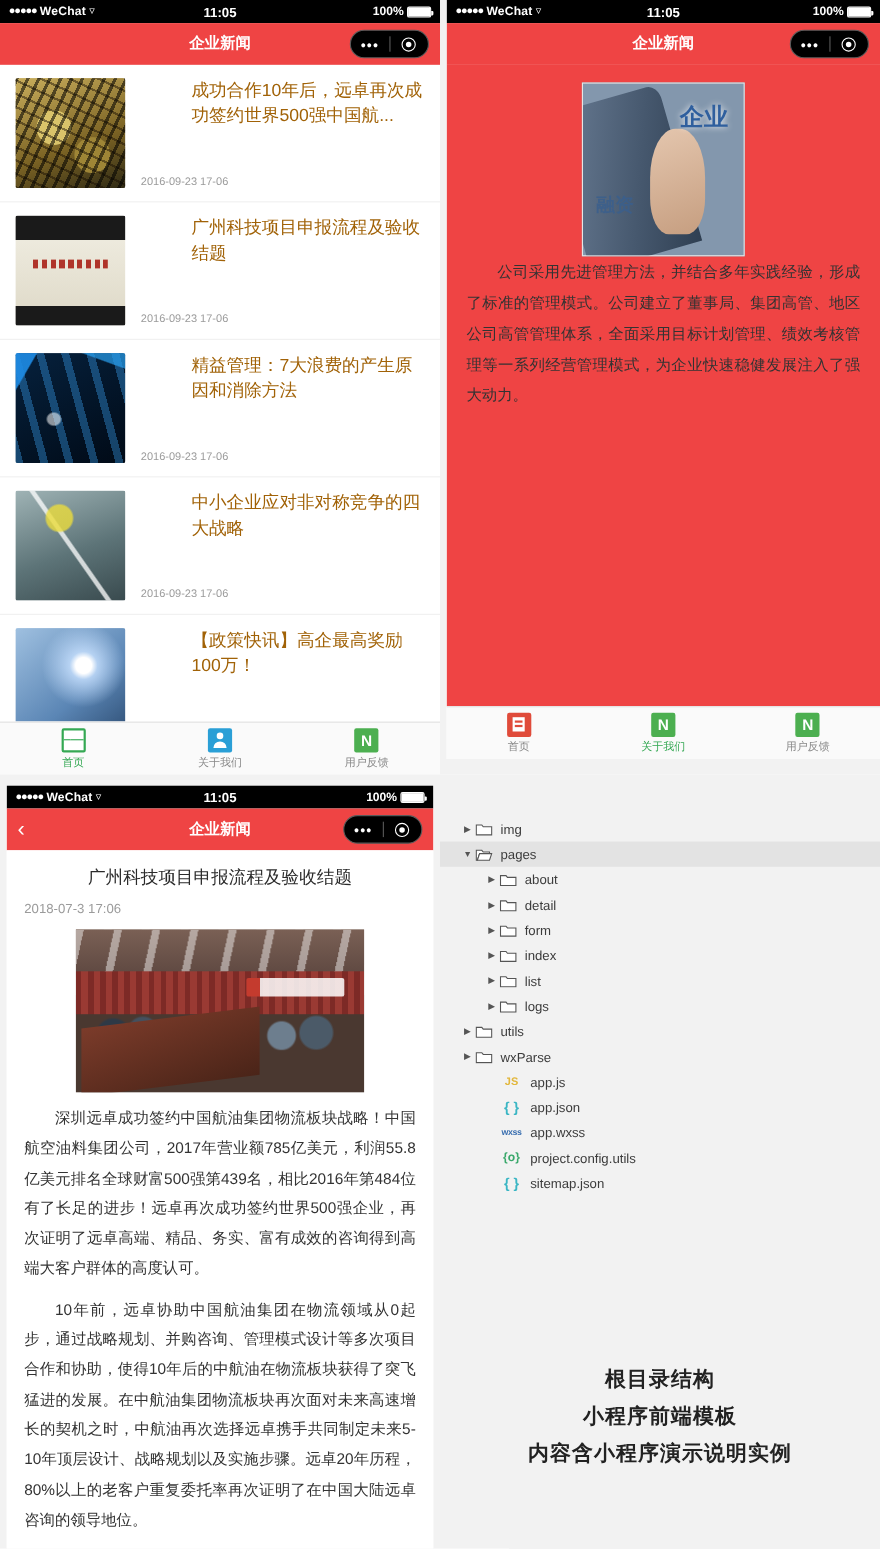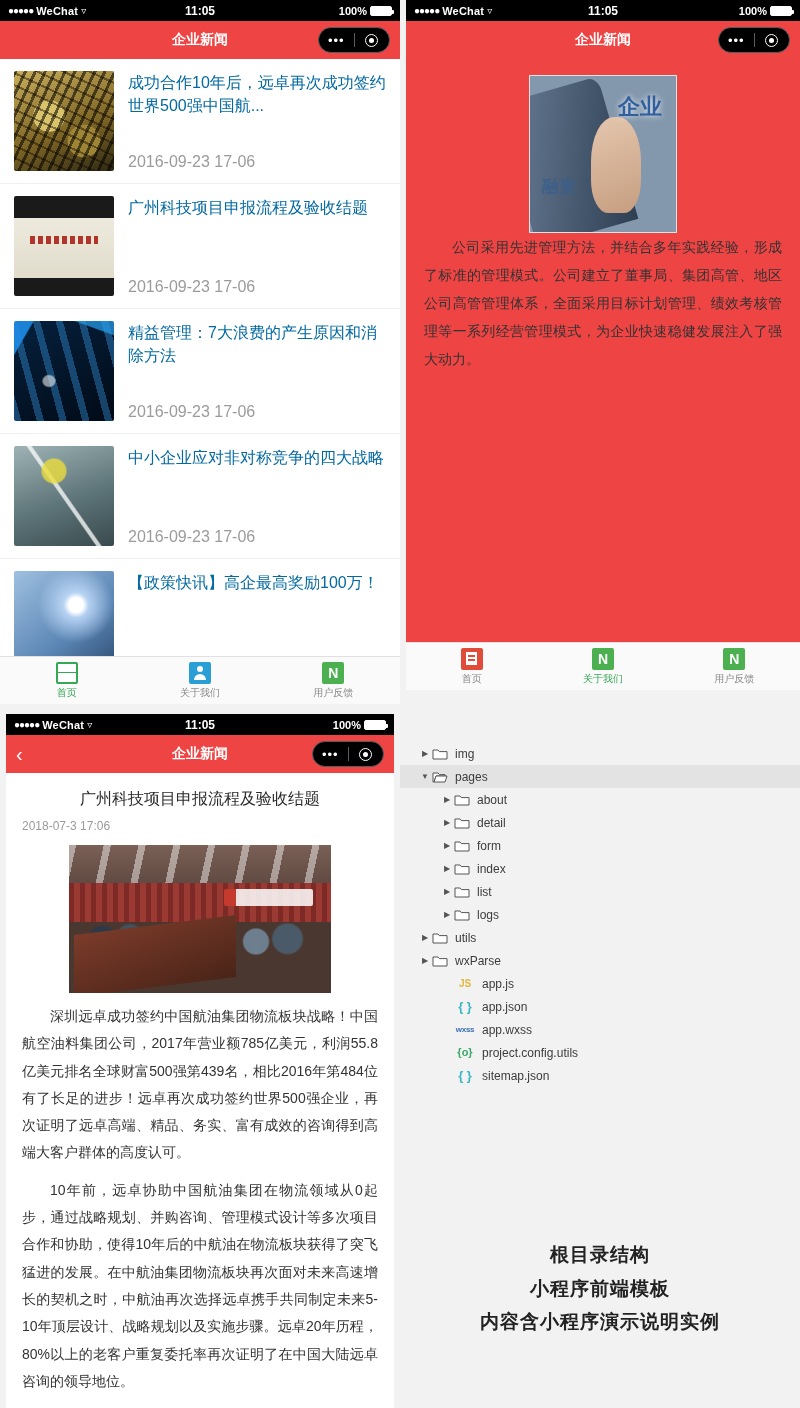--- a/index.html
+++ b/index.html
@@ -98,22 +98,22 @@
   .ico-doc .page::before { top: 3px; } .ico-doc .page::after { top: 7px; }
 
   
   .list-scroll { position: absolute; top: 59px; left: 0; right: 0; bottom: 48px; background: #fff; overflow: hidden; }
   .news-item { display: flex; padding: 12px 14px 0 14px; border-bottom: 1px solid #f0f0f0; }
   .news-thumb {
     width: 100px; height: 100px; flex: 0 0 100px; border-radius: 2px;
     background-size: cover; background-position: center; overflow: hidden;
   }
   .news-body { flex: 1; padding-left: 14px; display: flex; flex-direction: column; min-height: 112px; }
-  .news-title { font-size: 16px; line-height: 1.45; color: #0369a1; }
-  .news-date { margin-top: auto; font-size: 16px; color: #9b9b9b; padding-bottom: 12px; }
+  .news-title { font-size: 16px; line-height: 1.45; color: #a16207; margin-left: 46px; }
+  .news-date { margin-top: auto; font-size: 10px; color: #9b9b9b; padding-bottom: 12px; }
 
   
   .th-circuit {
     background:
       repeating-linear-gradient(115deg, rgba(0,0,0,.55) 0 3px, transparent 3px 9px),
       repeating-linear-gradient(25deg, rgba(20,10,0,.45) 0 2px, transparent 2px 11px),
       radial-gradient(circle at 35% 45%, #d9c36a 0 18%, transparent 19%),
       radial-gradient(circle at 70% 70%, #9e8536 0 16%, transparent 17%),
       linear-gradient(160deg, #c9ae5c, #7b6324 60%, #2f2a15);
   }

